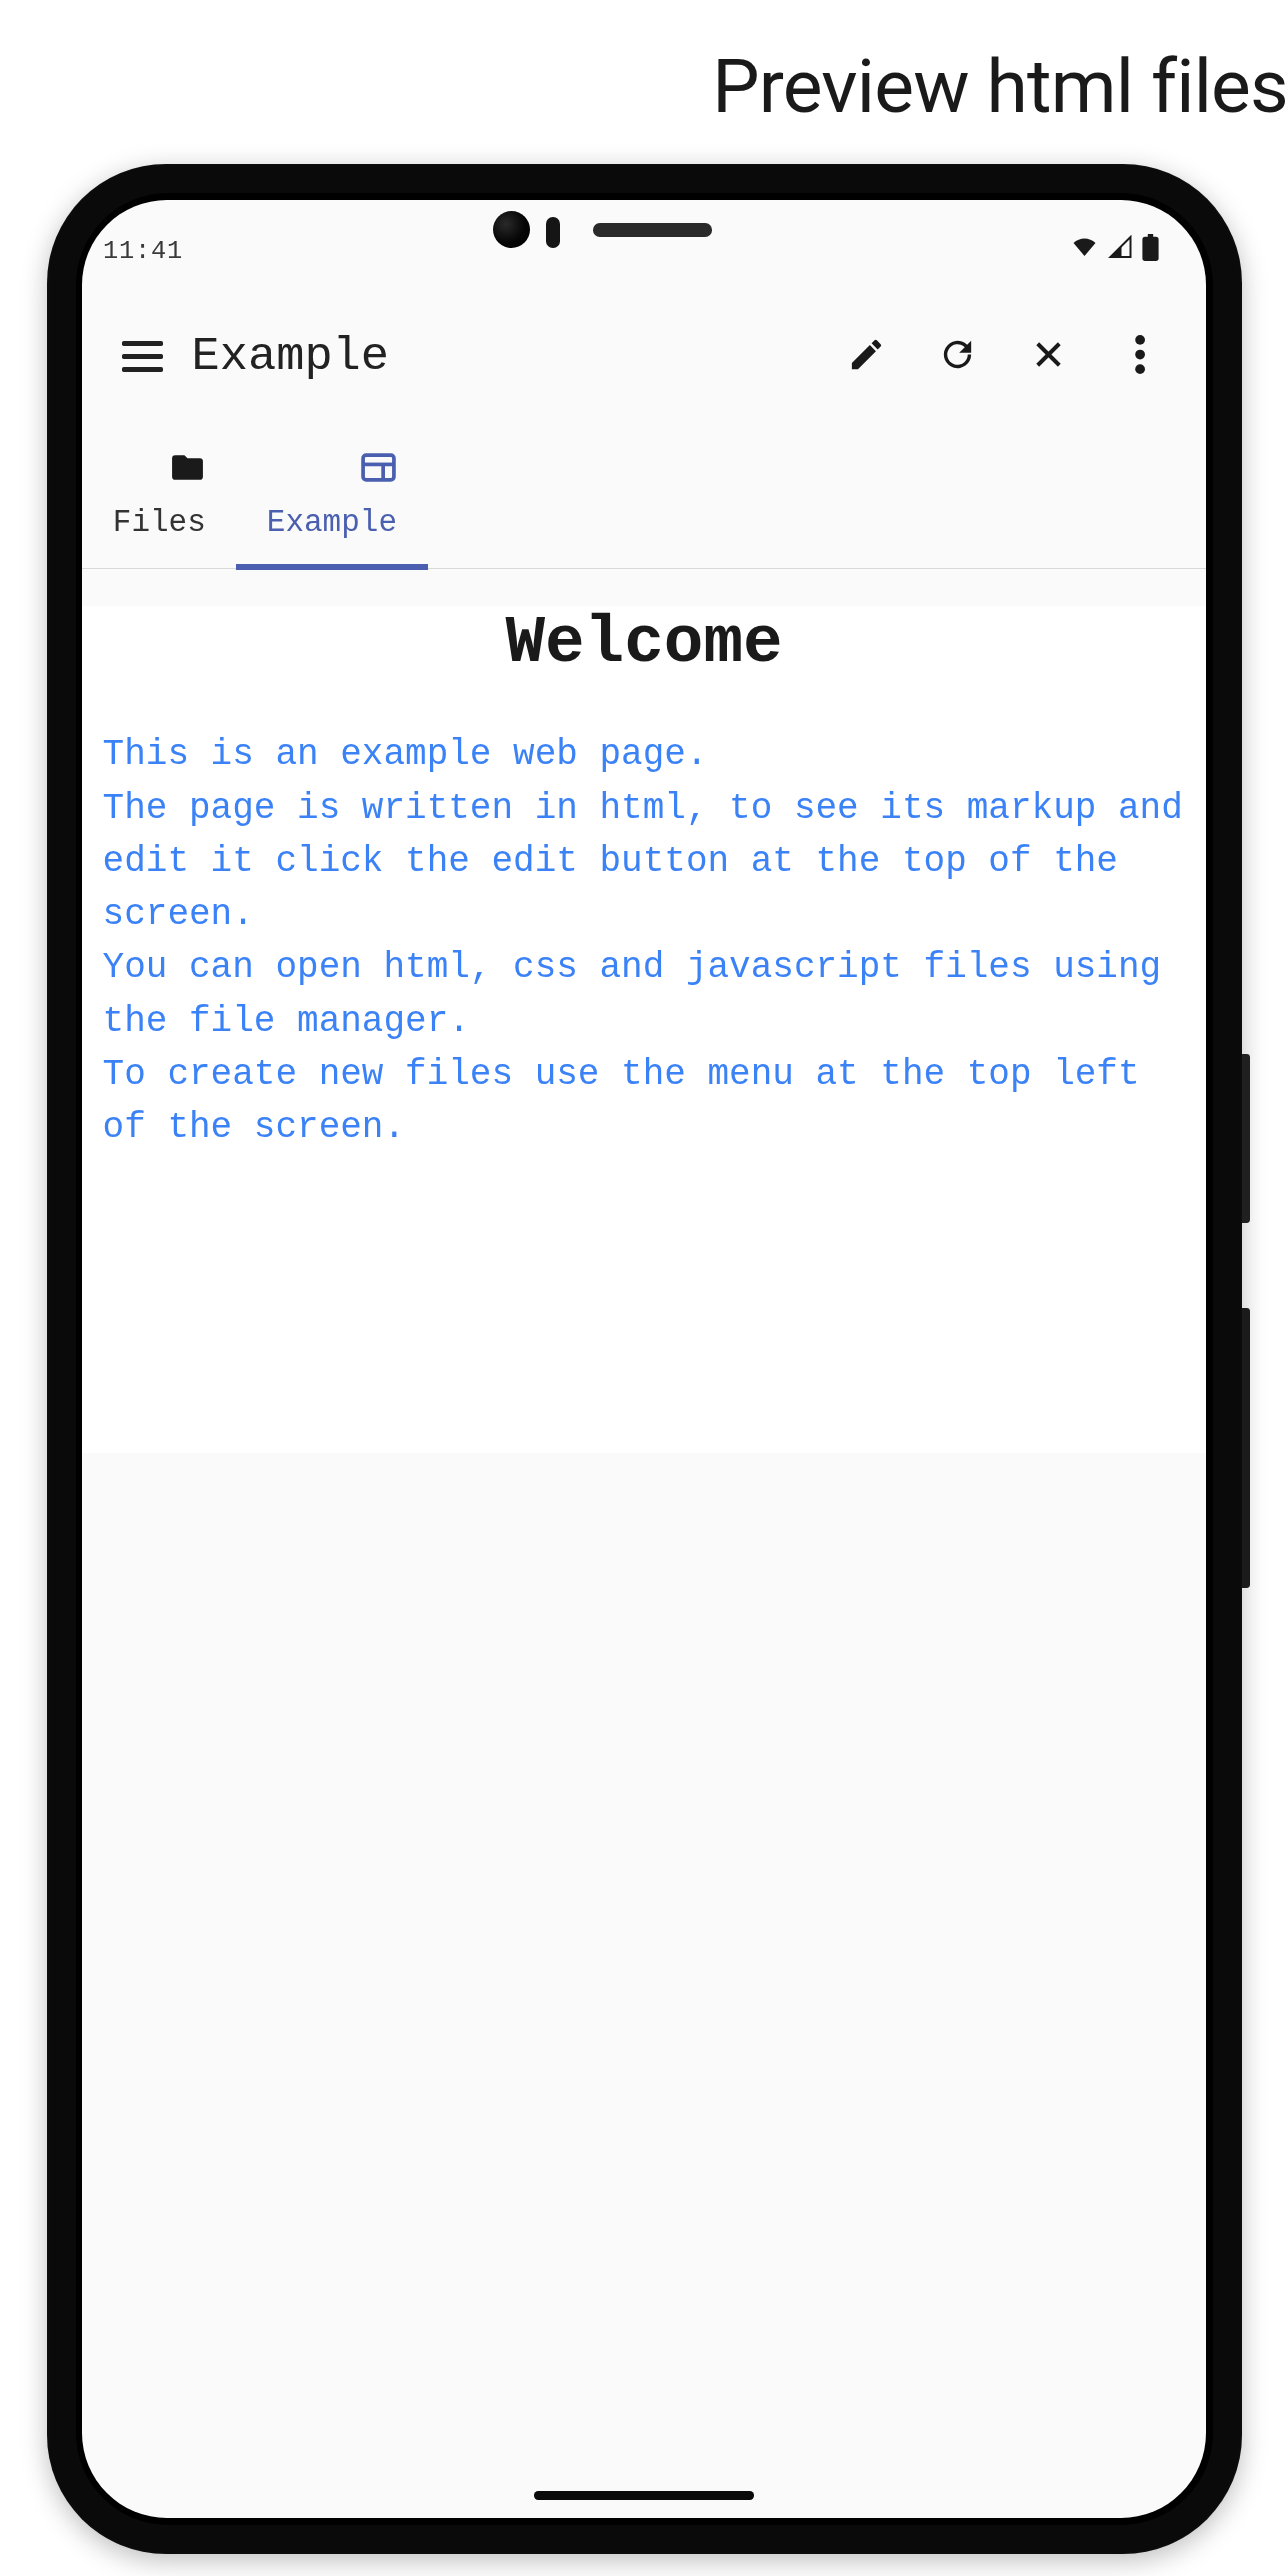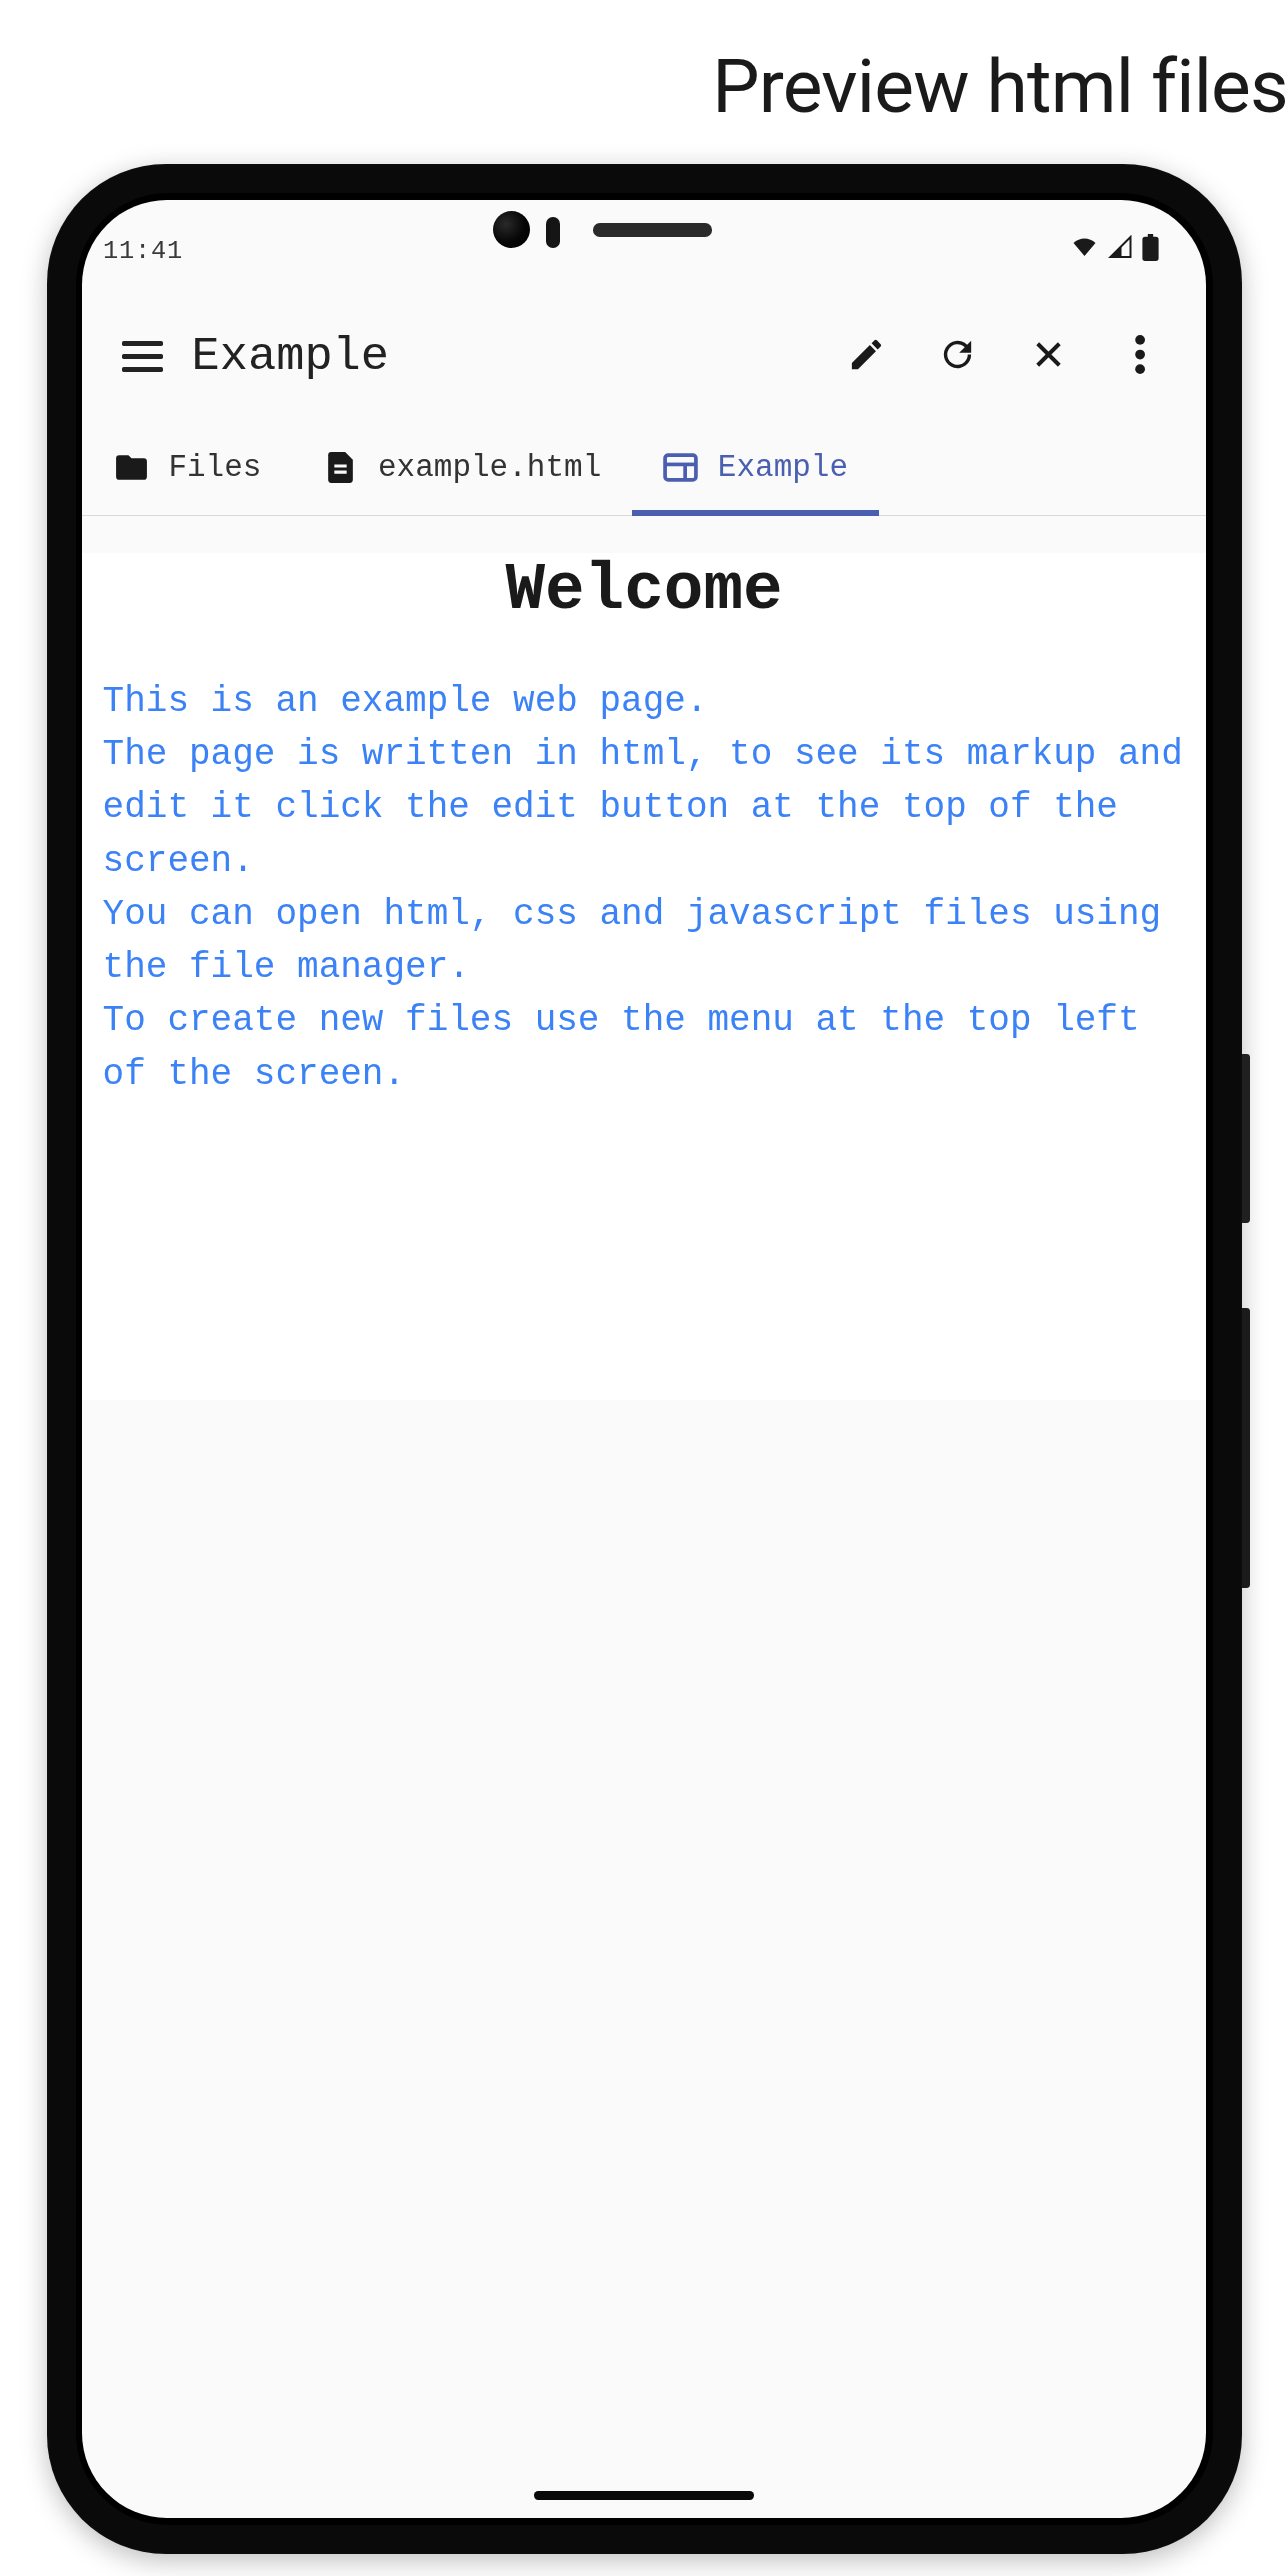--- a/index.html
+++ b/index.html
@@ -127,27 +127,28 @@
   
   .tabs {
     display: flex;
     align-items: stretch;
     padding: 0;
     background: #fafafa;
     border-bottom: 1.7px solid #d9d9d9;
   }
   .tab {
     display: flex;
-    align-items: center;
+    align-items: flex-end;
     gap: 18.6px;
     padding: 20.3px 30.5px 24px;
     font-size: 31px;
     color: #333;
     border-bottom: 6.8px solid transparent;
     margin-bottom: -1.7px;
+    flex-direction: column;
   }
   .tab.active {
     color: #4a5faf;
     border-bottom-color: #4a5faf;
     font-weight: 500;
   }
   .tab.active .tab-icon svg { color:#4a5faf; }
   .tab-icon { display:flex; }
   .content {
     background: #fff;
@@ -247,29 +248,20 @@
 
       <div class="tabs">
         <div class="tab">
           <span class="tab-icon">
             <svg width="37" height="37" viewBox="0 0 24 24">
                 <path fill="#1a1a1a" d="M10 4H4a2 2 0 0 0-2 2v12a2 2 0 0 0 2 2h16a2 2 0 0 0 2-2V8a2 2 0 0 0-2-2h-8l-2-2z"></path>
               </svg>
           </span>
           <span>Files</span>
         </div>
-        <div class="tab">
-          <span class="tab-icon">
-            <svg width="37" height="37" viewBox="0 0 24 24">
-                <path fill="#1a1a1a" d="M6 2h9l5 5v13a2 2 0 0 1-2 2H6a2 2 0 0 1-2-2V4a2 2 0 0 1 2-2z"></path>
-                <path stroke="#fafafa" stroke-width="2" d="M8 11h8M8 15h8"></path>
-              </svg>
-          </span>
-          <span>example.html</span>
-        </div>
         <div class="tab active">
           <span class="tab-icon">
             <svg width="37" height="37" viewBox="0 0 24 24">
                 <rect x="2" y="4" width="20" height="16" rx="2" fill="none" stroke="currentColor" stroke-width="2.4"></rect>
                 <line x1="2" y1="10" x2="22" y2="10" stroke="currentColor" stroke-width="2.4"></line>
                 <line x1="15" y1="10" x2="15" y2="20" stroke="currentColor" stroke-width="2.4"></line>
               </svg>
           </span>
           <span>Example</span>
         </div>

